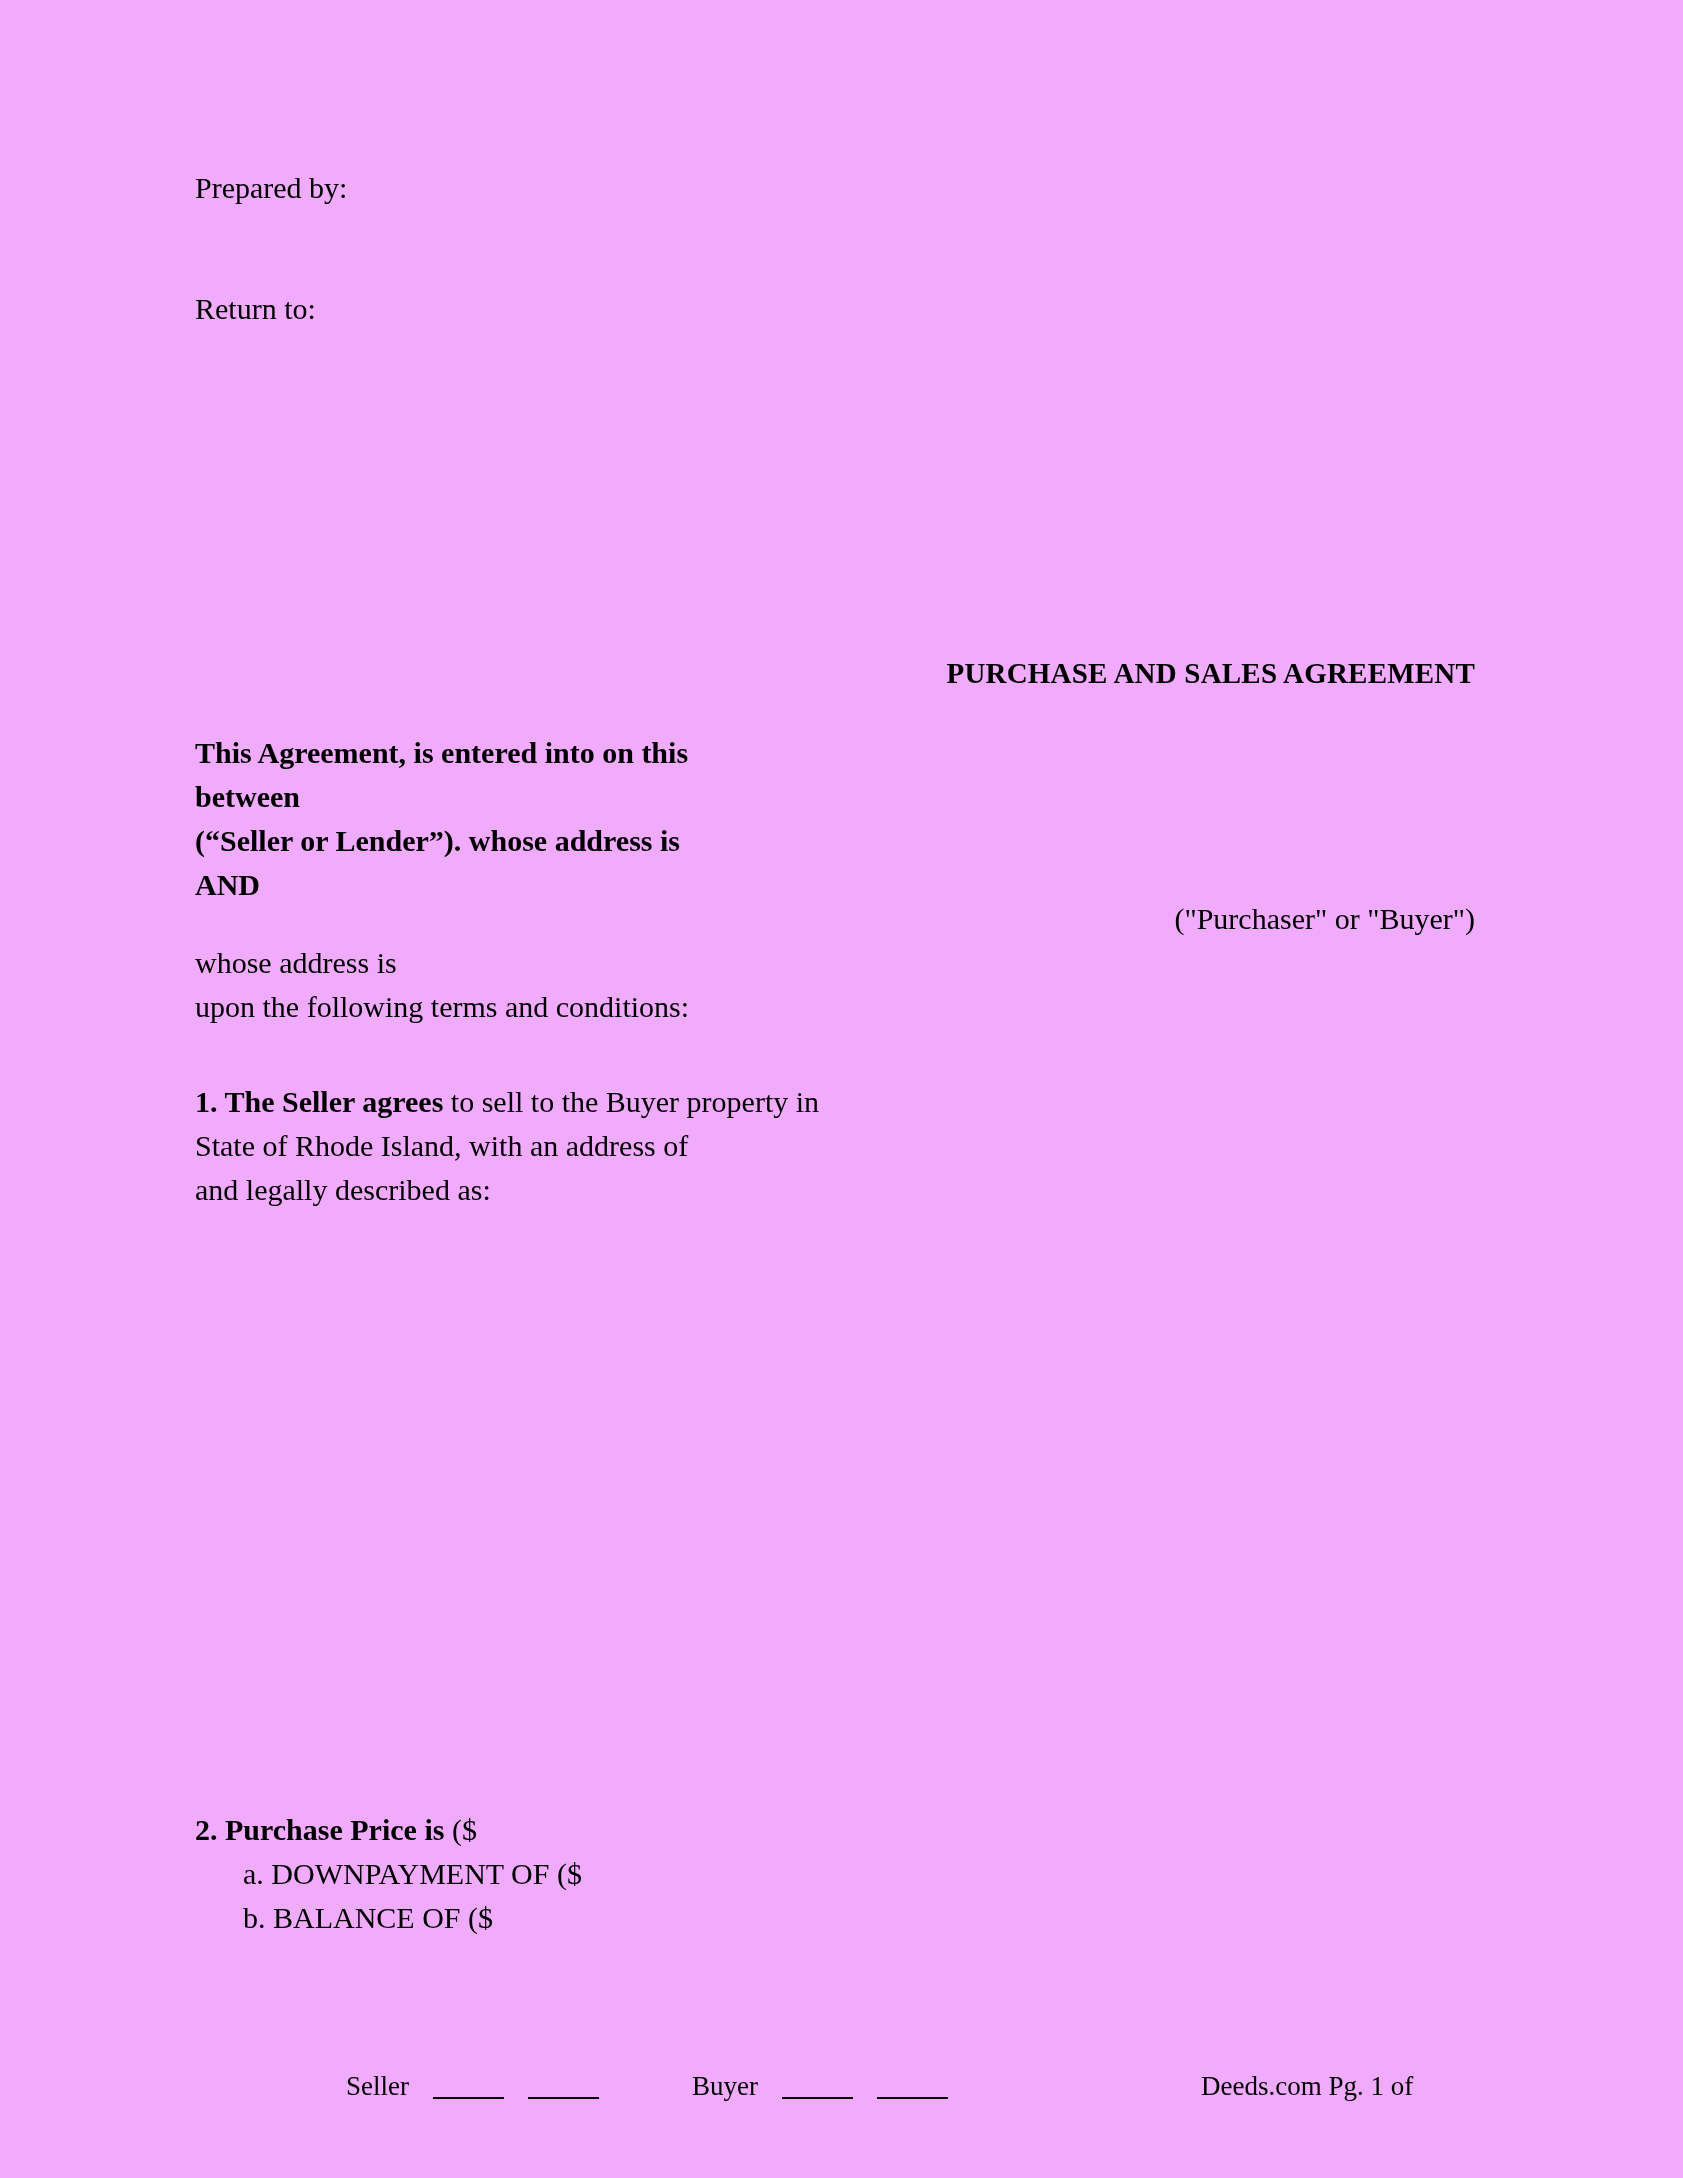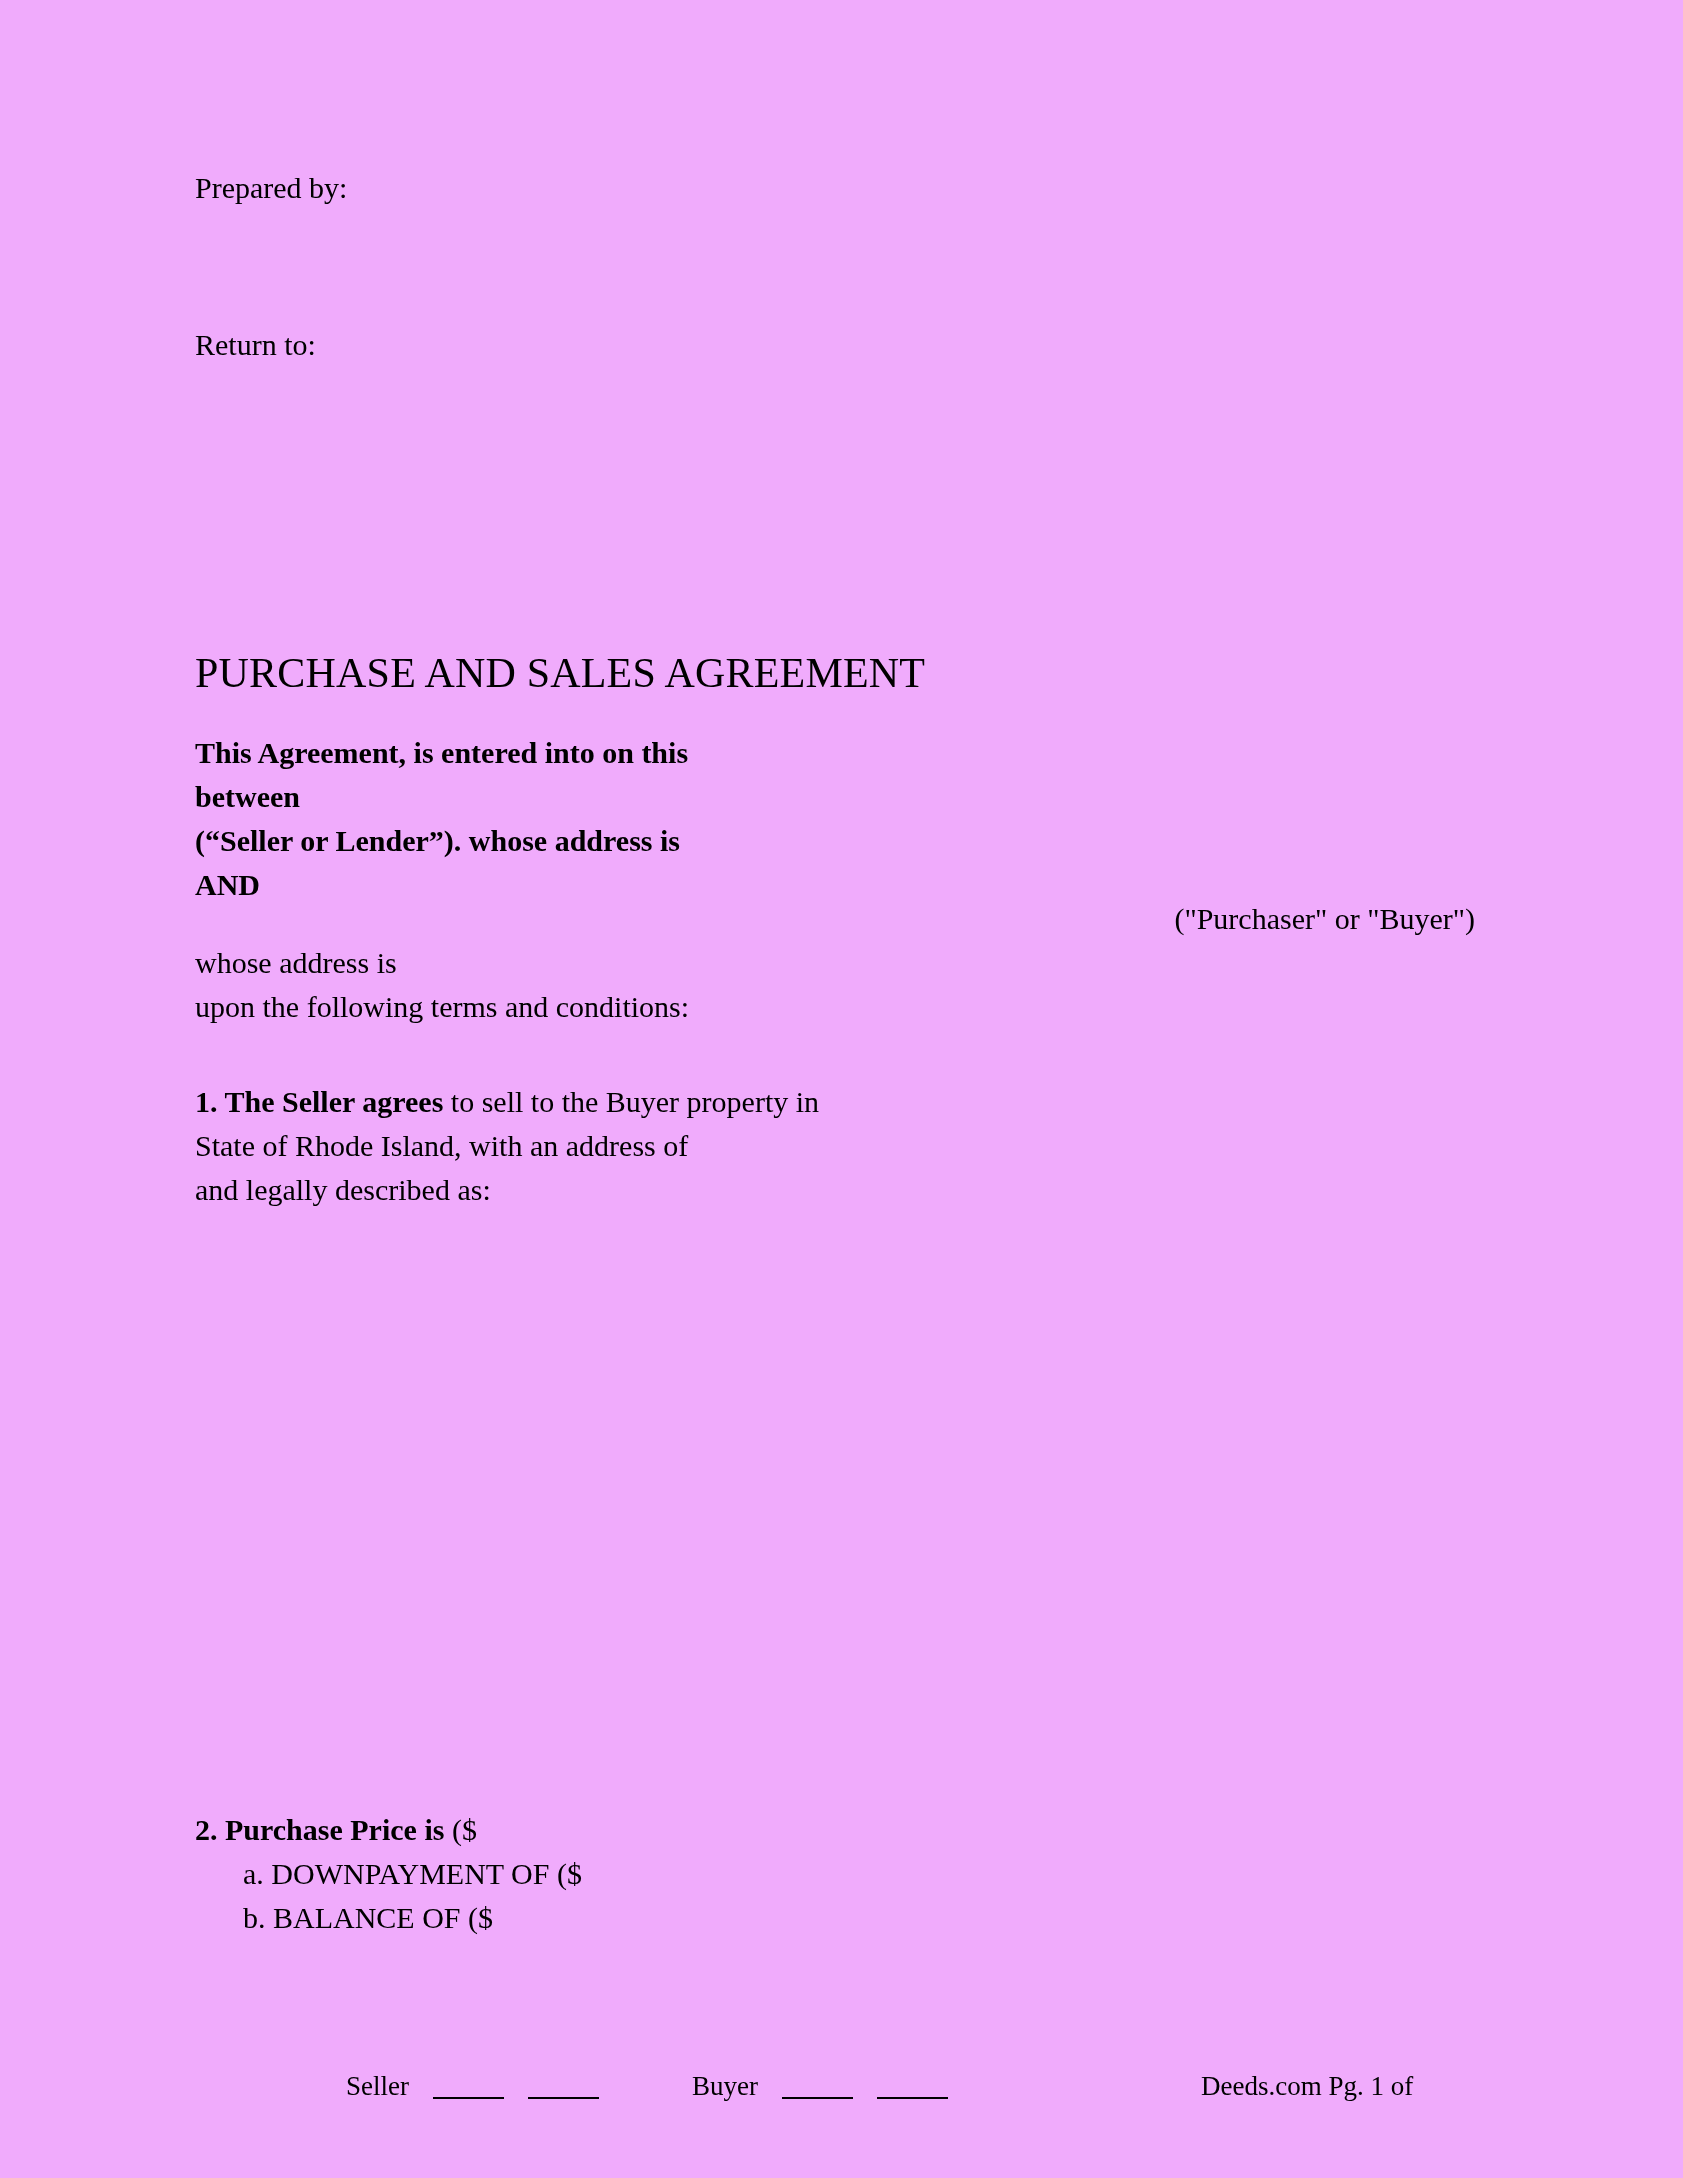--- a/index.html
+++ b/index.html
@@ -28,32 +28,32 @@
   .line {
     font-size: 30px;
     line-height: 44px;
     white-space: pre-wrap;
   }
 
   .bold { font-weight: bold; }
 
   
   .hdr-prepared { top: 166px; }
-  .hdr-return   { top: 287px; margin-top: 36px; }
+  .hdr-return   { top: 287px; }
 
   
   .doc-title {
     position: absolute;
     left: 195px;
     width: 1280px;
     top: 651px;
-    text-align: left;
-    font-size: 42px;
+    text-align: right;
+    font-size: 29px;
     line-height: 44px;
-    font-weight: normal;
+    font-weight: bold;
     letter-spacing: 0.2px;
   }
 
   
   .para { position: absolute; left: 195px; width: 1280px; }
 
   .p-intro     { top: 731px; font-weight: bold; }
   .p-purchaser { top: 897px; text-align: right; }
   .p-address   { top: 941px; }
   .p-sec1      { top: 1080px; }

